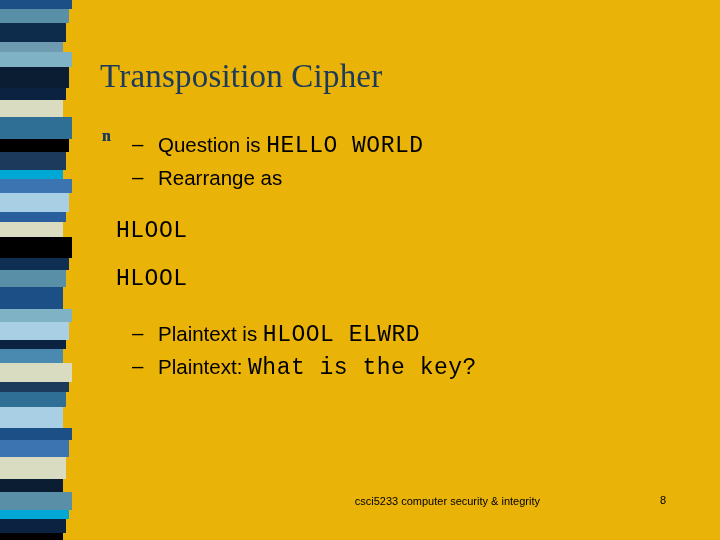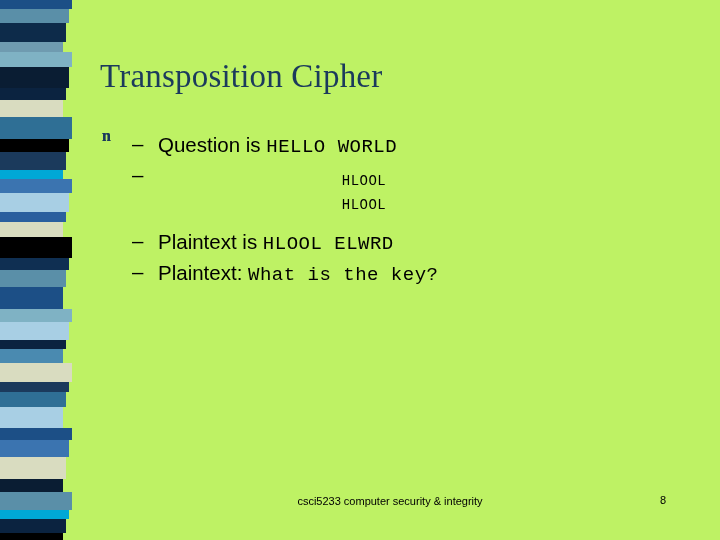--- a/index.html
+++ b/index.html
@@ -12,21 +12,21 @@
     background: #ffffff;
     font-family: "Liberation Sans", sans-serif;
     overflow: hidden;
     position: relative;
   }
   .slide {
     position: absolute;
     left: 0; top: 0;
     width: 720px;
     height: 540px;
-    background: #bef264;
+    background: #eab308;
   }
 
   
   .stripe-col {
     position: absolute;
     left: 0;
     top: 0;
     width: 72px;
     height: 540px;
     overflow: hidden;
@@ -86,43 +86,42 @@
   }
   .l2 .dash {
     position: absolute;
     left: 32px;
     top: -1px;
     font-size: 20.5px;
     color: #000000;
   }
   .mono {
     font-family: "Liberation Mono", monospace;
-    font-size: 19px;
+    font-size: 23px;
     letter-spacing: 0.5px;
   }
   .centered-mono {
-    text-align: center;
     font-family: "Liberation Mono", monospace;
-    font-size: 14px;
+    font-size: 23px;
     letter-spacing: 0.5px;
     color: #000000;
     line-height: 1.42;
     padding-left: 0;
-    margin: 4px;
+    margin: 16px;
     width: 520px;
   }
   .spacer-sm { height: 7px; }
 
   
   .footer {
     position: absolute;
     left: 240px;
     top: 494px;
     width: 300px;
-    text-align: center;
+    text-align: right;
     font-size: 11px;
     color: #000000;
     line-height: 1.35;
   }
   .page-num {
     position: absolute;
     left: 660px;
     top: 494px;
     width: 40px;
     text-align: left;
@@ -188,20 +187,21 @@
 
     <div class="spacer-sm"></div>
 
     <div class="l2">
       <span class="dash">–</span>
       <span>Question is </span><span class="mono">HELLO WORLD</span>
     </div>
 
     <div class="l2">
       <span class="dash">–</span>
+      <span>Rearrange as</span>
     </div>
 
     <div class="spacer-sm"></div>
 
     <div class="centered-mono">HLOOL</div>
     <div class="centered-mono">HLOOL</div>
 
     <div class="spacer-sm"></div>
 
     <div class="l2">

